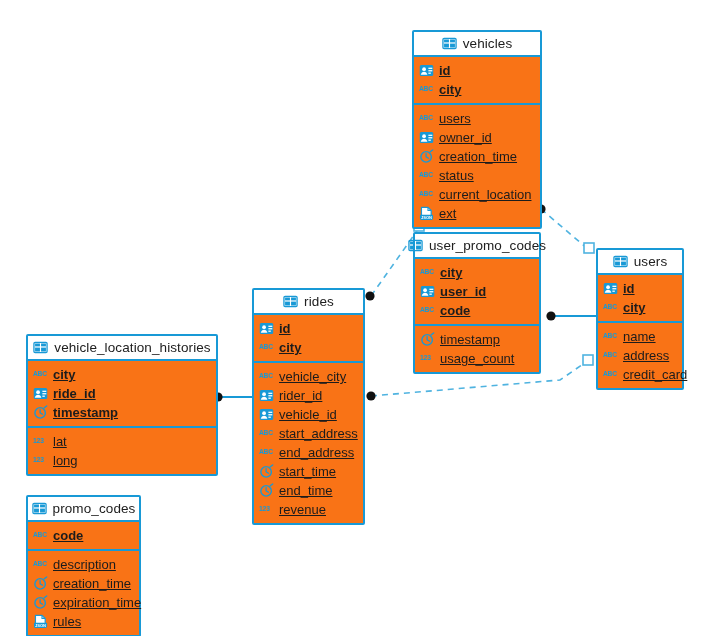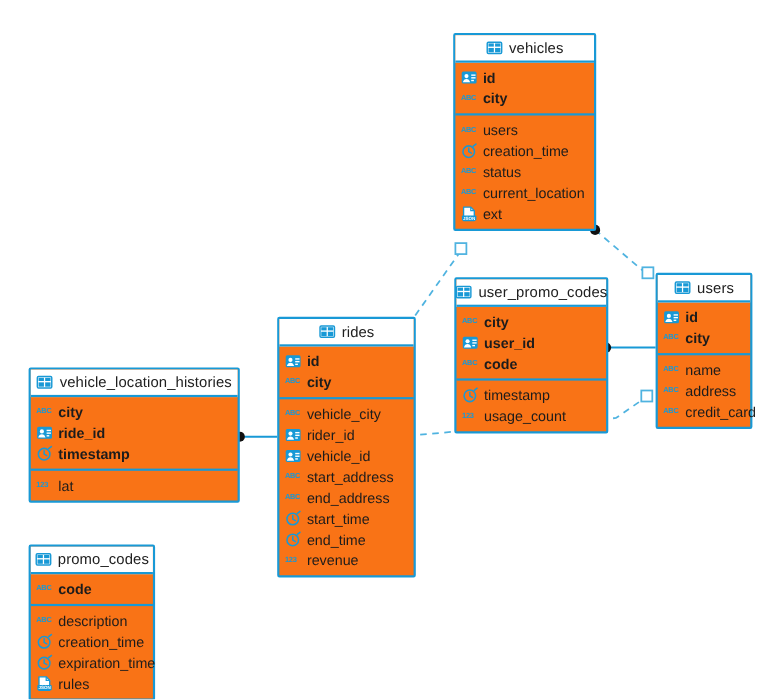--- a/index.html
+++ b/index.html
@@ -58,20 +58,21 @@
     align-items: center;
     gap: 5px;
     height: 19px;
     padding: 0 6px 0 5px;
     white-space: nowrap;
   }
   .field-name {
     font-size: 13px;
     color: #1c1c1c;
     line-height: 19px;
+    text-decoration: underline;
   }
   .field.key .field-name {
     font-weight: bold;
   }
   .ico {
     width: 15px;
     height: 15px;
     flex: 0 0 15px;
     display: block;
   }
@@ -157,20 +158,33 @@
         <span class="ico">
             <svg viewBox="0 0 22 12" width="16" height="12">
       <text x="0" y="9.6" font-family="'Liberation Sans',sans-serif" font-size="9.2" font-weight="bold" fill="#1899D6" letter-spacing="-0.3">ABC</text>
     </svg>
           </span>
         <span class="field-name">users</span>
       </div>
       <div class="field">
         <span class="ico">
             <svg viewBox="0 0 16 16" width="15" height="15">
+      <rect x="0.8" y="2.2" width="14.4" height="11.6" rx="1.6" fill="#1899D6"></rect>
+      <circle cx="5.4" cy="6.6" r="2.0" fill="#ffffff"></circle>
+      <path d="M1.9 12.6c0.45-2.25 1.85-3.3 3.5-3.3s3.05 1.05 3.5 3.3z" fill="#ffffff"></path>
+      <rect x="10.0" y="5.0" width="4.2" height="1.35" fill="#ffffff"></rect>
+      <rect x="10.0" y="7.6" width="4.2" height="1.35" fill="#ffffff"></rect>
+      <rect x="10.0" y="10.2" width="2.6" height="1.35" fill="#ffffff"></rect>
+    </svg>
+          </span>
+        <span class="field-name">owner_id</span>
+      </div>
+      <div class="field">
+        <span class="ico">
+            <svg viewBox="0 0 16 16" width="15" height="15">
       <circle cx="7.6" cy="8.4" r="5.6" fill="none" stroke="#1899D6" stroke-width="1.5"></circle>
       <path d="M7.6 5.0 L7.6 8.4 L10.2 9.9" fill="none" stroke="#1899D6" stroke-width="1.4" stroke-linecap="round"></path>
       <path d="M12.0 3.0 L14.6 1.0" fill="none" stroke="#1899D6" stroke-width="1.5" stroke-linecap="round"></path>
     </svg>
           </span>
         <span class="field-name">creation_time</span>
       </div>
       <div class="field">
         <span class="ico">
             <svg viewBox="0 0 22 12" width="16" height="12">
@@ -194,21 +208,21 @@
       <path d="M9.6 1.4 v3.4 h3.4" fill="none" stroke="#1899D6" stroke-width="1.2"></path>
       <rect x="1.0" y="9.4" width="14" height="5.0" rx="0.8" fill="#1899D6"></rect>
       <text x="8.0" y="13.5" text-anchor="middle" font-family="'Liberation Sans',sans-serif" font-size="4.4" font-weight="bold" fill="#ffffff">JSON</text>
     </svg>
           </span>
         <span class="field-name">ext</span>
       </div>
     </div>
   </div>
 
-  <div class="table-box" style="left:413px; top:252px; width:140px;">
+  <div class="table-box" style="left:413px; top:232px; width:128px;">
     <div class="tbl-header">
       <span class="ico">
           <svg viewBox="0 0 16 16" width="15" height="15">
       <rect x="1" y="2.5" width="14" height="11" rx="1.2" fill="none" stroke="#1899D6" stroke-width="1.4"></rect>
       <rect x="2.2" y="3.7" width="5.2" height="3.1" fill="#1899D6"></rect>
       <rect x="8.6" y="3.7" width="5.2" height="3.1" fill="#1899D6"></rect>
       <rect x="2.2" y="8.1" width="5.2" height="4.2" fill="#1899D6"></rect>
       <rect x="8.6" y="8.1" width="5.2" height="4.2" fill="#1899D6"></rect>
     </svg>
         </span>
@@ -324,21 +338,21 @@
         <span class="ico">
             <svg viewBox="0 0 22 12" width="16" height="12">
       <text x="0" y="9.6" font-family="'Liberation Sans',sans-serif" font-size="9.2" font-weight="bold" fill="#1899D6" letter-spacing="-0.3">ABC</text>
     </svg>
           </span>
         <span class="field-name">credit_card</span>
       </div>
     </div>
   </div>
 
-  <div class="table-box" style="left:252px; top:288px; width:126px;">
+  <div class="table-box" style="left:252px; top:288px; width:113px;">
     <div class="tbl-header">
       <span class="ico">
           <svg viewBox="0 0 16 16" width="15" height="15">
       <rect x="1" y="2.5" width="14" height="11" rx="1.2" fill="none" stroke="#1899D6" stroke-width="1.4"></rect>
       <rect x="2.2" y="3.7" width="5.2" height="3.1" fill="#1899D6"></rect>
       <rect x="8.6" y="3.7" width="5.2" height="3.1" fill="#1899D6"></rect>
       <rect x="2.2" y="8.1" width="5.2" height="4.2" fill="#1899D6"></rect>
       <rect x="8.6" y="8.1" width="5.2" height="4.2" fill="#1899D6"></rect>
     </svg>
         </span>
@@ -497,20 +511,28 @@
     </div>
     <div class="tbl-section">
       <div class="field">
         <span class="ico">
             <svg viewBox="0 0 22 12" width="16" height="12">
       <text x="0" y="9.6" font-family="'Liberation Sans',sans-serif" font-size="9.4" font-weight="bold" fill="#1899D6" letter-spacing="-0.3">123</text>
     </svg>
           </span>
         <span class="field-name">lat</span>
       </div>
+      <div class="field">
+        <span class="ico">
+            <svg viewBox="0 0 22 12" width="16" height="12">
+      <text x="0" y="9.6" font-family="'Liberation Sans',sans-serif" font-size="9.4" font-weight="bold" fill="#1899D6" letter-spacing="-0.3">123</text>
+    </svg>
+          </span>
+        <span class="field-name">long</span>
+      </div>
     </div>
   </div>
 
   <div class="table-box" style="left:26px; top:495px; width:115px;">
     <div class="tbl-header">
       <span class="ico">
           <svg viewBox="0 0 16 16" width="15" height="15">
       <rect x="1" y="2.5" width="14" height="11" rx="1.2" fill="none" stroke="#1899D6" stroke-width="1.4"></rect>
       <rect x="2.2" y="3.7" width="5.2" height="3.1" fill="#1899D6"></rect>
       <rect x="8.6" y="3.7" width="5.2" height="3.1" fill="#1899D6"></rect>

